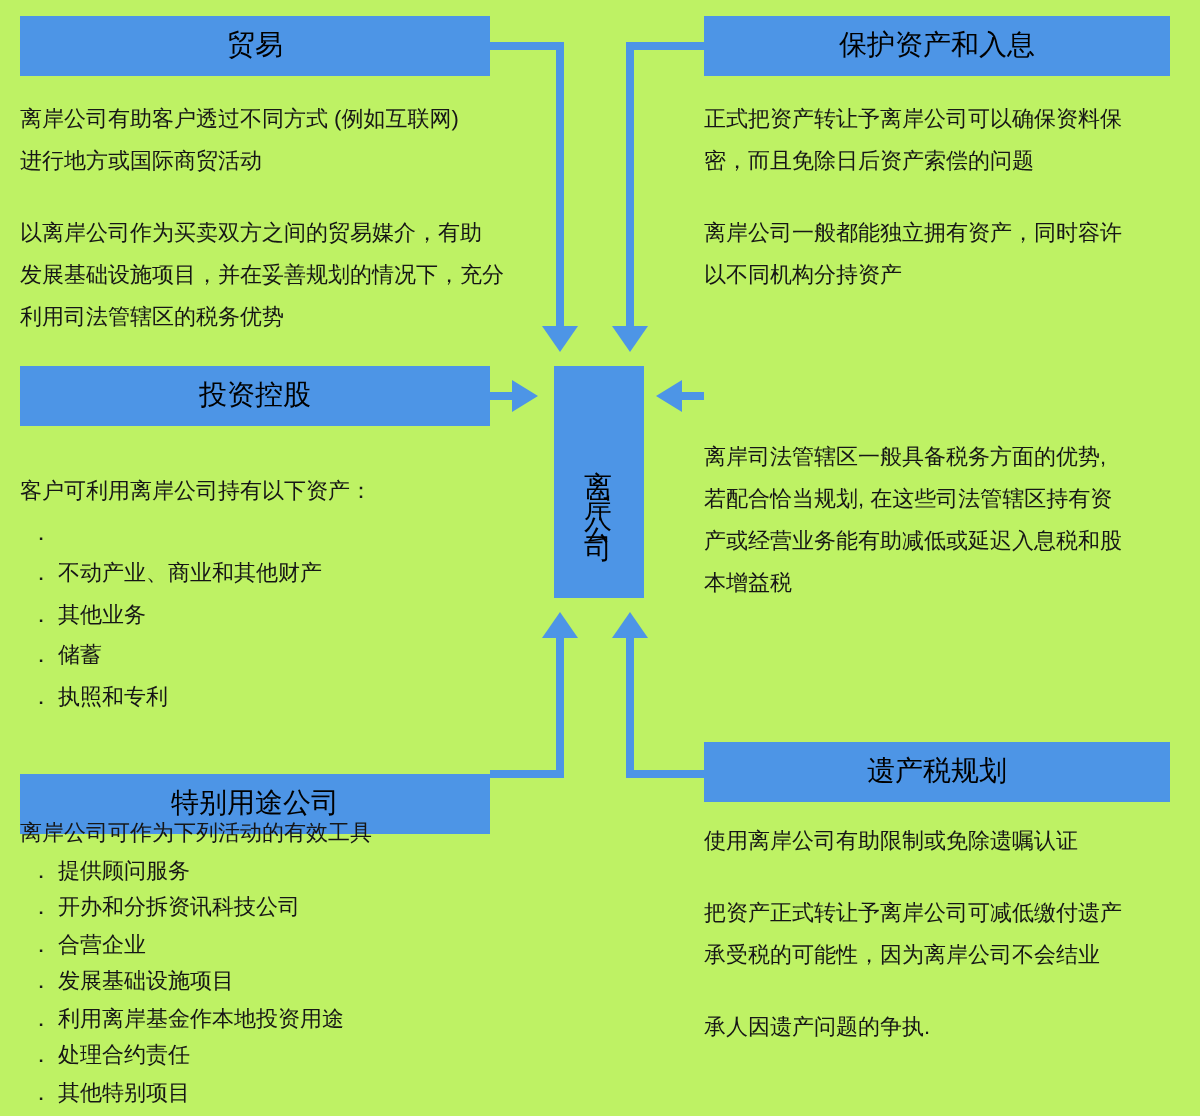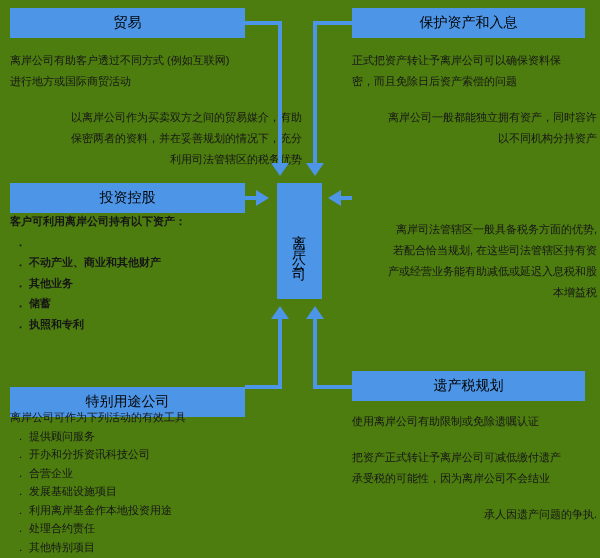--- a/index.html
+++ b/index.html
@@ -1,39 +1,39 @@
 <!DOCTYPE html>
 <html><head>
 <meta charset="utf-8">
 <style>
   :root { --accent: #4d95e6; --ink: #161616; }
   html, body { margin: 0; padding: 0; background: #ffffff; }
   body { font-family: "Liberation Sans", sans-serif; }
   #canvas {
     position: relative; width: 600px; height: 558px;
-    background: #4d7c0f; overflow: hidden;
+    background: #bef264; overflow: hidden;
   }
   .hdr {
     position: absolute; height: 30px; background: var(--accent);
     display: flex; align-items: center; justify-content: center;
     font-size: 14px; color: #000;
   }
   #hdr-trade     { left: 10px;  top: 8px;   width: 235px; }
   #hdr-protect   { left: 352px; top: 8px;   width: 233px; }
   #hdr-invest    { left: 10px;  top: 183px; width: 235px; }
   #hdr-incometax { left: 352px; top: 183px; width: 233px; }
   #hdr-spv       { left: 10px;  top: 387px; width: 235px; }
   #hdr-estate    { left: 352px; top: 371px; width: 233px; }
 
   .body-text { position: absolute; font-size: 11px; line-height: 21px; color: var(--ink); }
   .body-text p { margin: 0 0 15px 0; }
-  .body-text p:last-child { margin-bottom: 0; text-align: right; }
+  .body-text p:last-child { margin-bottom: 0; }
   #body-trade     { left: 10px;  top: 50px;  width: 292px; }
   #body-protect   { left: 352px; top: 50px;  width: 245px; }
-  #body-invest    { left: 10px;  top: 211px; width: 292px; line-height: 20.5px; font-weight: bold; }
+  #body-invest    { left: 10px;  top: 236px; width: 292px; line-height: 20.5px; }
   #body-incometax { left: 352px; top: 219px; width: 245px; }
   #body-spv       { left: 10px;  top: 408px; width: 292px; line-height: 18.5px; }
   #body-estate    { left: 352px; top: 411px; width: 245px; }
 
   ul.blist { list-style: none; margin: 0; padding: 0; }
   .blist li { display: flex; }
   .blist .bdot { flex: 0 0 14px; padding-left: 5px; }
 
   #center-box {
     position: absolute; left: 277px; top: 183px; width: 45px; height: 116px;
@@ -108,21 +108,21 @@
     <span>遗产税规划</span>
   </div>
 
   <div class="body-text" id="body-trade">
     <p>
       <span class="ln" style="display:block">离岸公司有助客户透过不同方式 (例如互联网)</span>
       <span class="ln" style="display:block">进行地方或国际商贸活动</span>
     </p>
     <p>
       <span class="ln" style="display:block">以离岸公司作为买卖双方之间的贸易媒介，有助</span>
-      <span class="ln" style="display:block">保密两者的资料，并在妥善规划的情况下，充分</span>
+      <span class="ln" style="display:block">发展基础设施项目，并在妥善规划的情况下，充分</span>
       <span class="ln" style="display:block">利用司法管辖区的税务优势</span>
     </p>
   </div>
 
   <div class="body-text" id="body-protect">
     <p>
       <span class="ln" style="display:block">正式把资产转让予离岸公司可以确保资料保</span>
       <span class="ln" style="display:block">密，而且免除日后资产索偿的问题</span>
     </p>
     <p>

